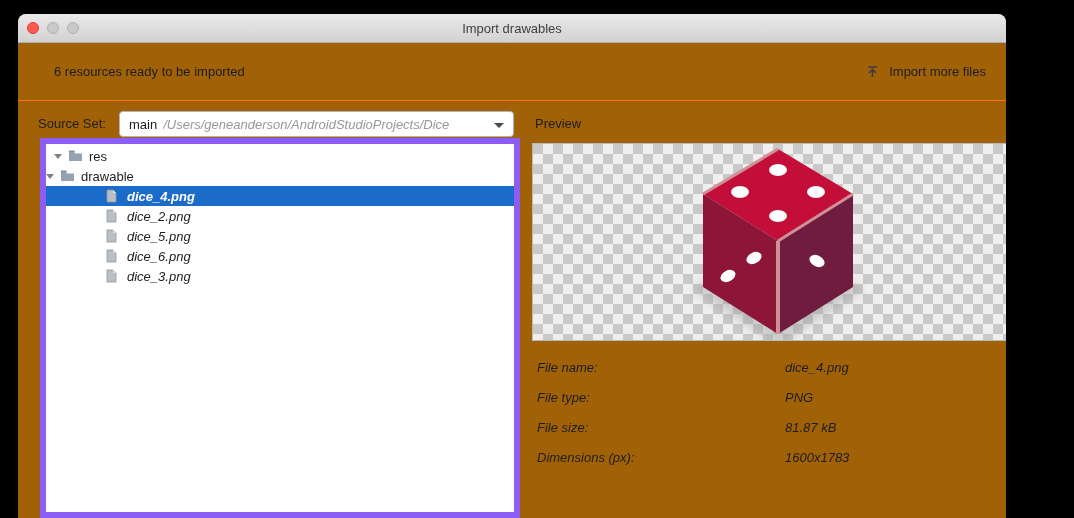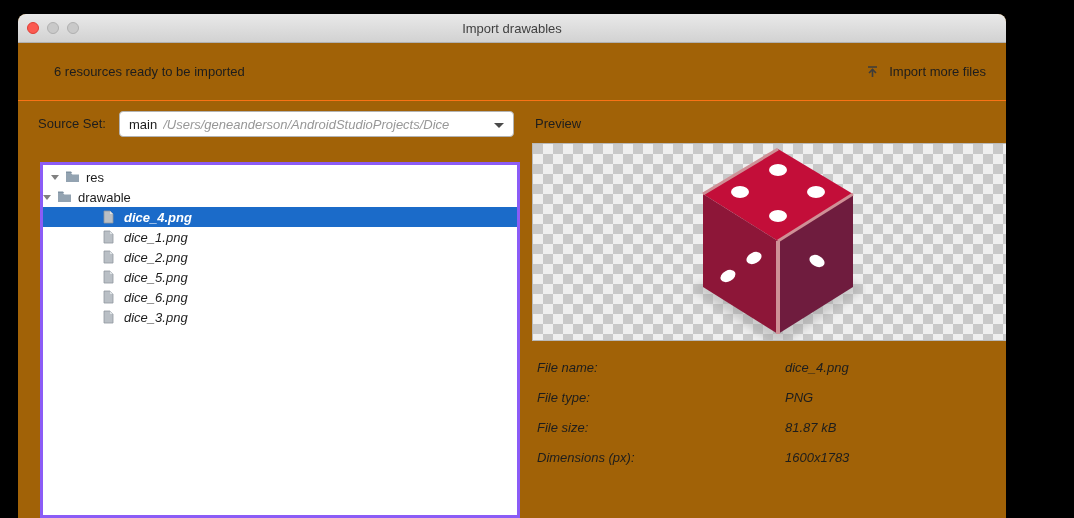--- a/index.html
+++ b/index.html
@@ -35,22 +35,22 @@
                 display:flex; align-items:center; padding:0 22px 0 9px;
                 overflow:hidden; white-space:nowrap; }
   .src-main { font-size:13px; color:#1d1d1d; margin-right:6px; }
   .src-path { font-size:13px; font-style:italic; color:#979797; overflow:hidden; }
   .caret { position:absolute; right:9px; top:11px; width:0; height:0;
            border-left:5px solid transparent; border-right:5px solid transparent;
            border-top:5px solid #4a4a4a; }
   .preview-label { position:absolute; left:517px; top:7px; font-size:13px; color:#1d1d1d; }
 
   
-  .tree { position:absolute; left:22px; top:148px; width:480px; bottom:0;
-          background:#fff; border:3px solid #8b5cf6; overflow:hidden; padding-top:2px; }
+  .tree { position:absolute; left:22px; top:124px; width:480px; bottom:0;
+          background:#fff; border:6px solid #8b5cf6; overflow:hidden; padding-top:2px; }
   .trow { height:20px; display:flex; align-items:center; font-size:13px; color:#1d1d1d; }
   .trow.d0 { padding-left:8px; } .trow.d1 { } .trow.d2 { padding-left:60px; }
   .trow.selected { background:#1b6bc9; color:#fff; }
   .trow .file-label { font-style:italic; }
   .trow.selected .file-label { font-weight:bold; }
   .arrow { width:0; height:0; border-left:4px solid transparent;
            border-right:4px solid transparent; border-top:5px solid #808080;
            margin-right:6px; flex:0 0 auto; }
   .icon-wrap { width:16px; height:14px; margin-right:5px; flex:0 0 auto; }
 
@@ -130,29 +130,20 @@
     <div class="trow d2 selected">
       <span class="icon-wrap">
         <svg width="11" height="14" viewBox="0 0 11 14">
           <path d="M1,1 h6 l3,3 V13 H1 Z" fill="#b9bfc5" stroke="#8f979e" stroke-width="0.8"></path>
           <path d="M7,1 l3,3 h-3 Z" fill="#dfe3e6"></path>
         </svg>
       </span>
       <span class="file-label">dice_4.png</span>
     </div>
 
-    <div class="trow d2">
-      <span class="icon-wrap">
-        <svg width="11" height="14" viewBox="0 0 11 14">
-          <path d="M1,1 h6 l3,3 V13 H1 Z" fill="#b9bfc5" stroke="#8f979e" stroke-width="0.8"></path>
-          <path d="M7,1 l3,3 h-3 Z" fill="#dfe3e6"></path>
-        </svg>
-      </span>
-      <span class="file-label">dice_1.png</span>
-    </div>
 
     <div class="trow d2">
       <span class="icon-wrap">
         <svg width="11" height="14" viewBox="0 0 11 14">
           <path d="M1,1 h6 l3,3 V13 H1 Z" fill="#b9bfc5" stroke="#8f979e" stroke-width="0.8"></path>
           <path d="M7,1 l3,3 h-3 Z" fill="#dfe3e6"></path>
         </svg>
       </span>
       <span class="file-label">dice_2.png</span>
     </div>

